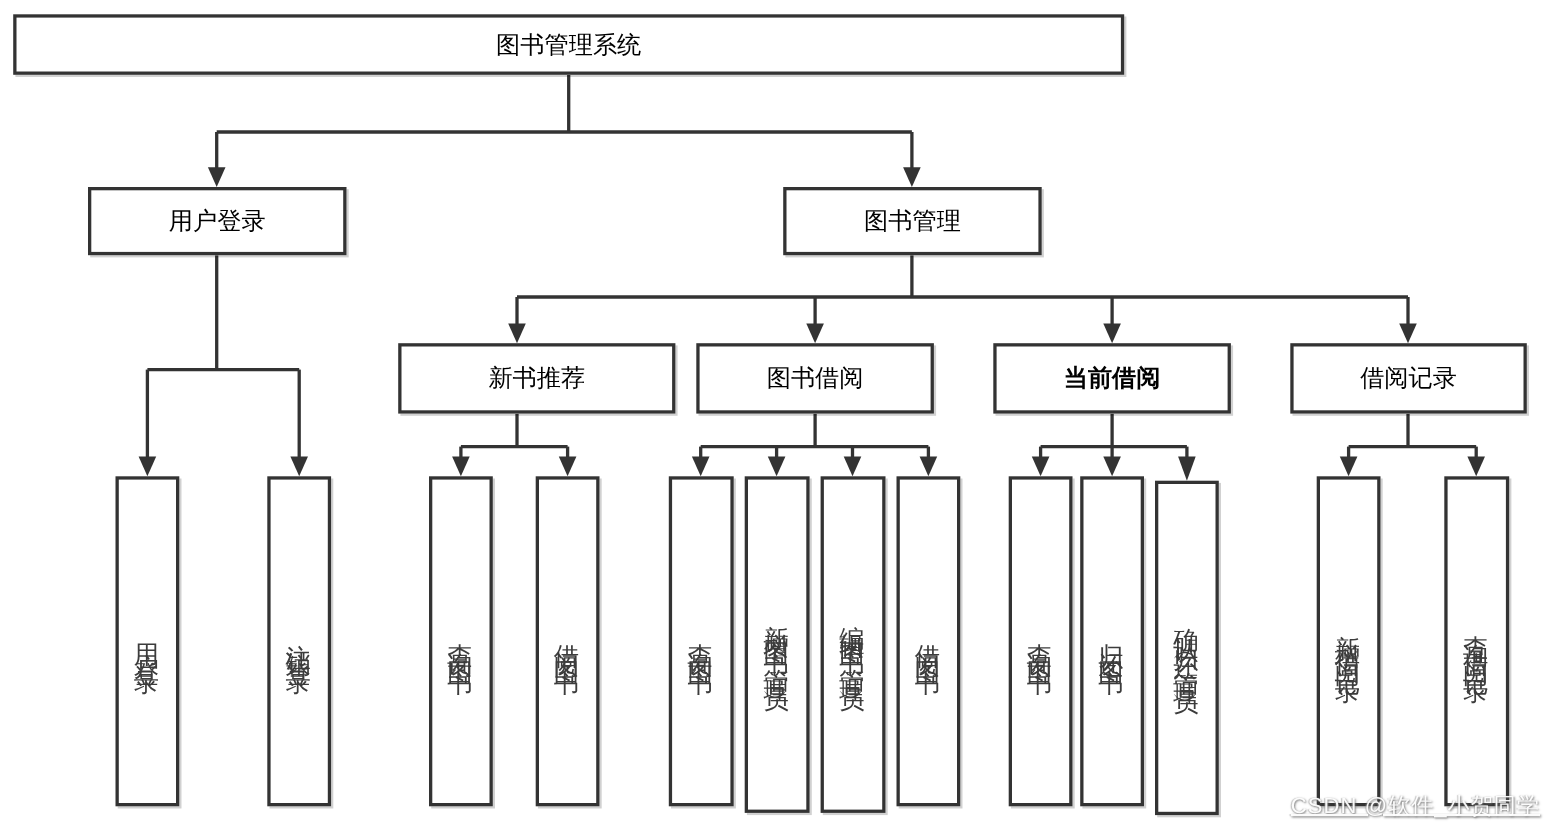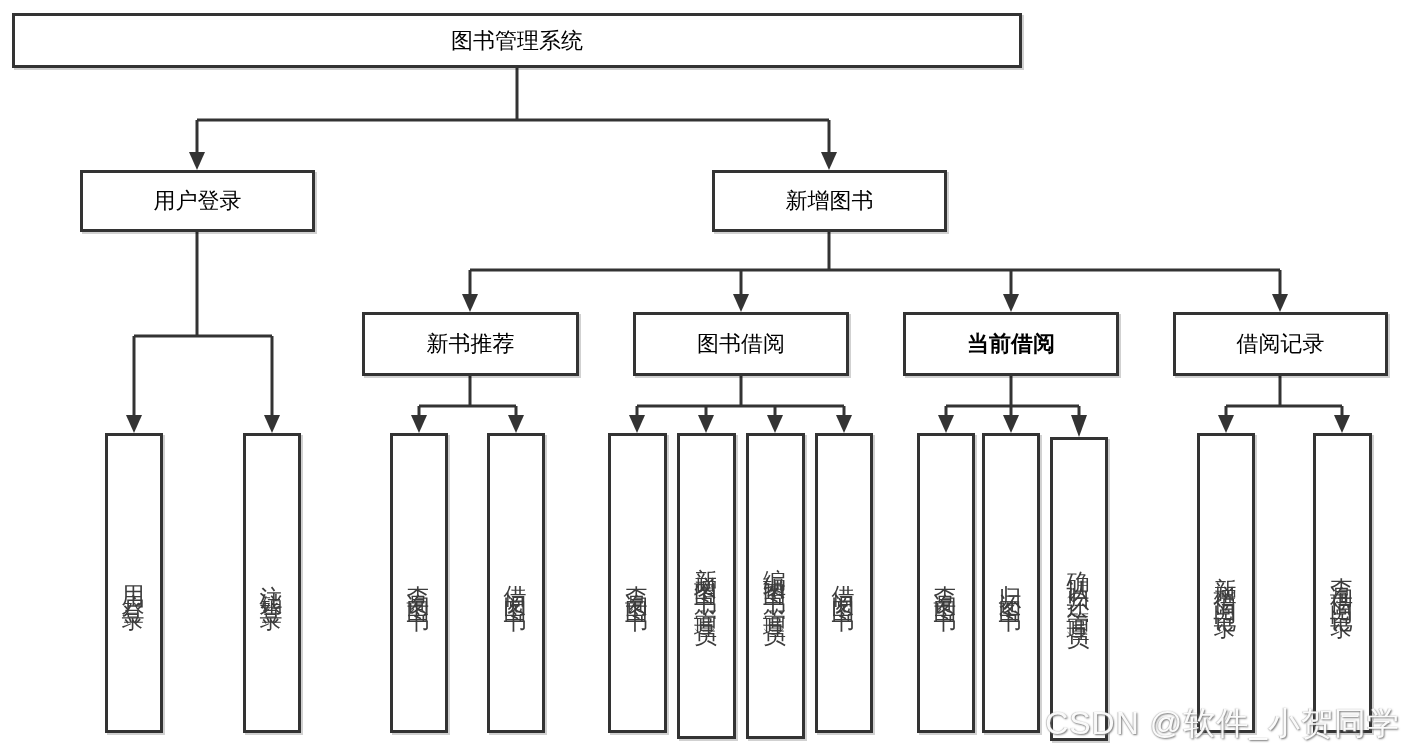--- a/index.html
+++ b/index.html
@@ -39,25 +39,26 @@
     text-orientation:mixed;
     font-size:23px;
     letter-spacing:8px;
     box-shadow:2px 2px 0 rgba(0,0,0,0.18);
     white-space:nowrap;
     overflow:hidden;
   }
   .watermark {
     position:absolute;
     right:5px; bottom:1px;
-    font-size:32px;
+    font-size:20px;
     color:rgba(255,255,255,0.95);
     text-shadow:1px 1px 2px rgba(110,110,110,0.95), -1px 0 1px rgba(150,150,150,0.5);
     z-index:10;
     letter-spacing:1px;
+    text-decoration:underline;
   }
   svg line, svg path { stroke:#333333; stroke-width:3; fill:none; }
   svg polygon { fill:#333333; stroke:none; }
 </style>
 </head>
 <body>
 
 <div class="canvas">
 
   <svg class="wires" width="1405" height="747" viewBox="0 0 1405 747">
@@ -132,23 +133,23 @@
       <path d="M1226,406 V416"></path>
       <path d="M1342,406 V416"></path>
       <polygon points="1218,415 1234,415 1226,433"></polygon>
       <polygon points="1334,415 1350,415 1342,433"></polygon>
     </g>
   </svg>
 
   <div class="box" style="left:12px; top:13px; width:1010px; height:55px;">图书管理系统</div>
 
   <div class="box" style="left:80px; top:170px; width:235px; height:62px;">用户登录</div>
-  <div class="box" style="left:712px; top:170px; width:235px; height:62px;">新增图书</div>
+  <div class="box" style="left:712px; top:170px; width:235px; height:62px;">图书管理</div>
 
-  <div class="box" style="left:362px; top:312px; width:217px; height:64px;">新书推荐</div>
+  <div class="box" style="left:362px; top:312px; width:252px; height:64px;">新书推荐</div>
   <div class="box" style="left:633px; top:312px; width:216px; height:64px;">图书借阅</div>
   <div class="box" style="left:903px; top:312px; width:216px; height:64px;font-weight:bold;">当前借阅</div>
   <div class="box" style="left:1173px; top:312px; width:215px; height:64px;">借阅记录</div>
 
   <div class="vbox" style="left:105px; top:433px; width:58px; height:300px;">用户登录</div>
   <div class="vbox" style="left:243px; top:433px; width:58px; height:300px;">注销登录</div>
 
   <div class="vbox" style="left:390px; top:433px; width:58px; height:300px;">查询图书</div>
   <div class="vbox" style="left:487px; top:433px; width:58px; height:300px;">借阅图书</div>
 

